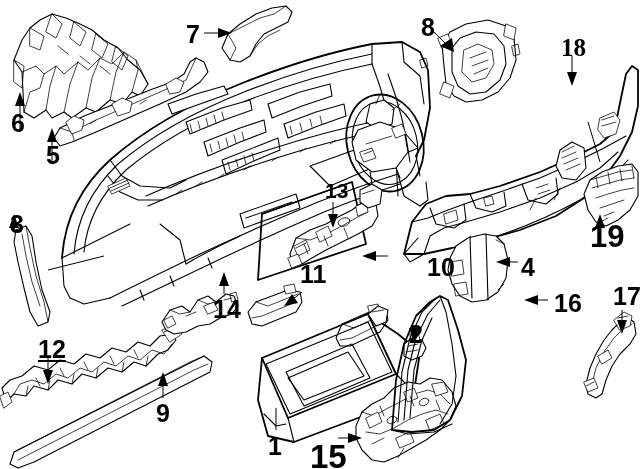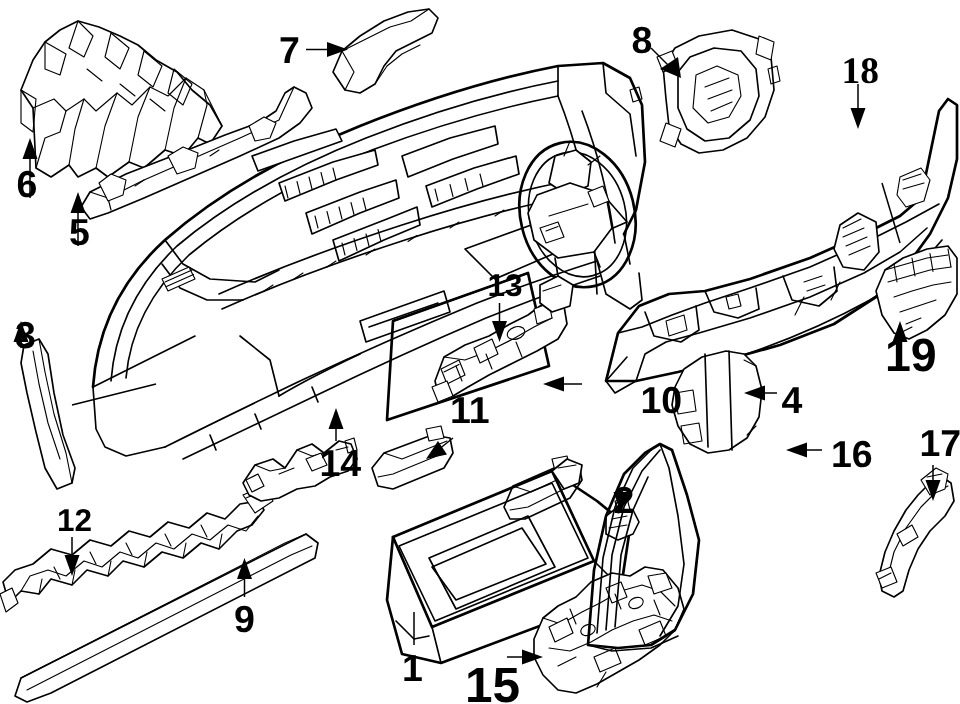--- a/index.html
+++ b/index.html
@@ -405,21 +405,21 @@
   <div class="callout" style="left: 409px; top: 322px; font-size: 25px;">2</div>
   <div class="callout" style="left: 10px; top: 212px; font-size: 25px;">3</div>
   <div class="callout" style="left: 521px; top: 255px; font-size: 25px;">4</div>
   <div class="callout" style="left: 46px; top: 143px; font-size: 25px;">5</div>
   <div class="callout" style="left: 11px; top: 111px; font-size: 25px;">6</div>
   <div class="callout" style="left: 186px; top: 22px; font-size: 25px;">7</div>
   <div class="callout" style="left: 421px; top: 15px; font-size: 25px;">8</div>
   <div class="callout" style="left: 156px; top: 401px; font-size: 25px;">9</div>
   <div class="callout" style="left: 391px; top: 255px; font-size: 25px; margin-left: 36px;">10</div>
   <div class="callout" style="left: 300px; top: 262px; font-size: 25px;">11</div>
-  <div class="callout" style="left: 38px; top: 337px; font-size: 21px;">12</div>
+  <div class="callout" style="left: 38px; top: 337px; font-size: 25px; text-decoration: underline;">12</div>
   <div class="callout" style="left: 325px; top: 180px; font-size: 21px;">13</div>
   <div class="callout" style="left: 213px; top: 297px; font-size: 25px;">14</div>
   <div class="callout" style="left: 310px; top: 440px; font-size: 33px;">15</div>
   <div class="callout" style="left: 554px; top: 291px; font-size: 25px;">16</div>
   <div class="callout" style="left: 613px; top: 284px; font-size: 25px;">17</div>
   <div class="callout" style="left: 561px; top: 35px; font-size: 25px; font-family: Liberation Serif, serif;">18</div>
   <div class="callout" style="left: 590px; top: 221px; font-size: 31px;">19</div>
 
 </div>
 

